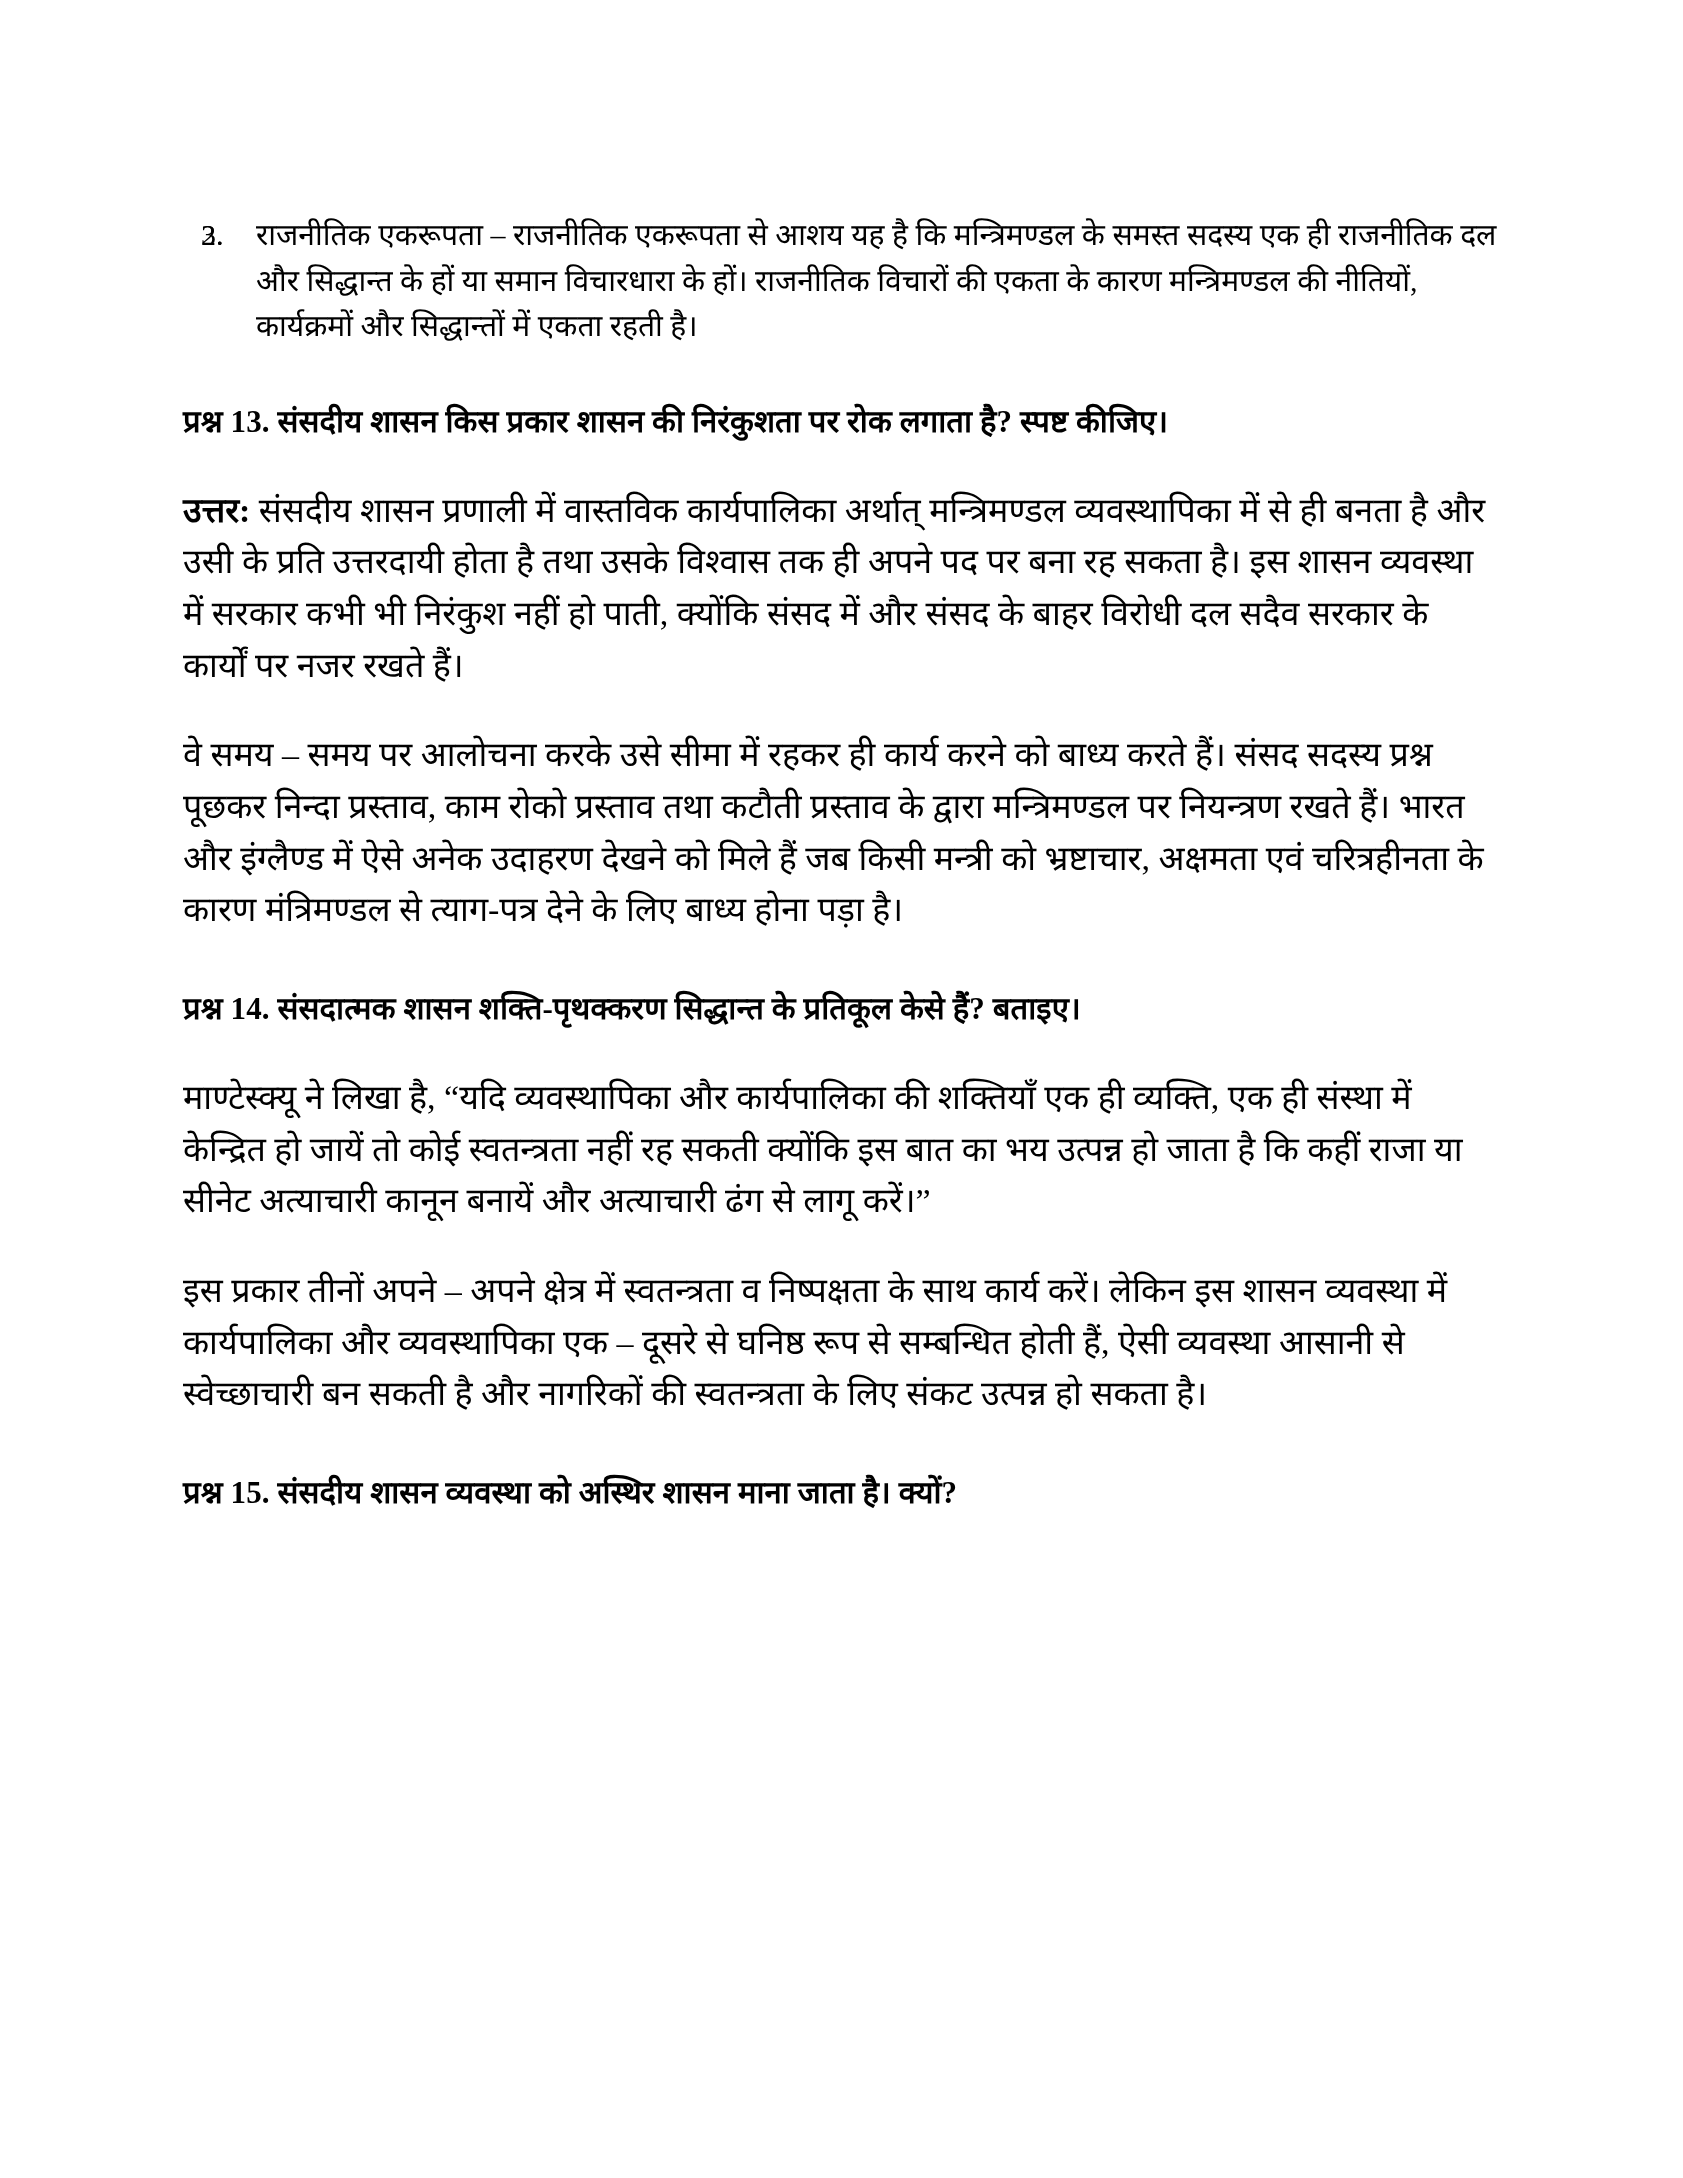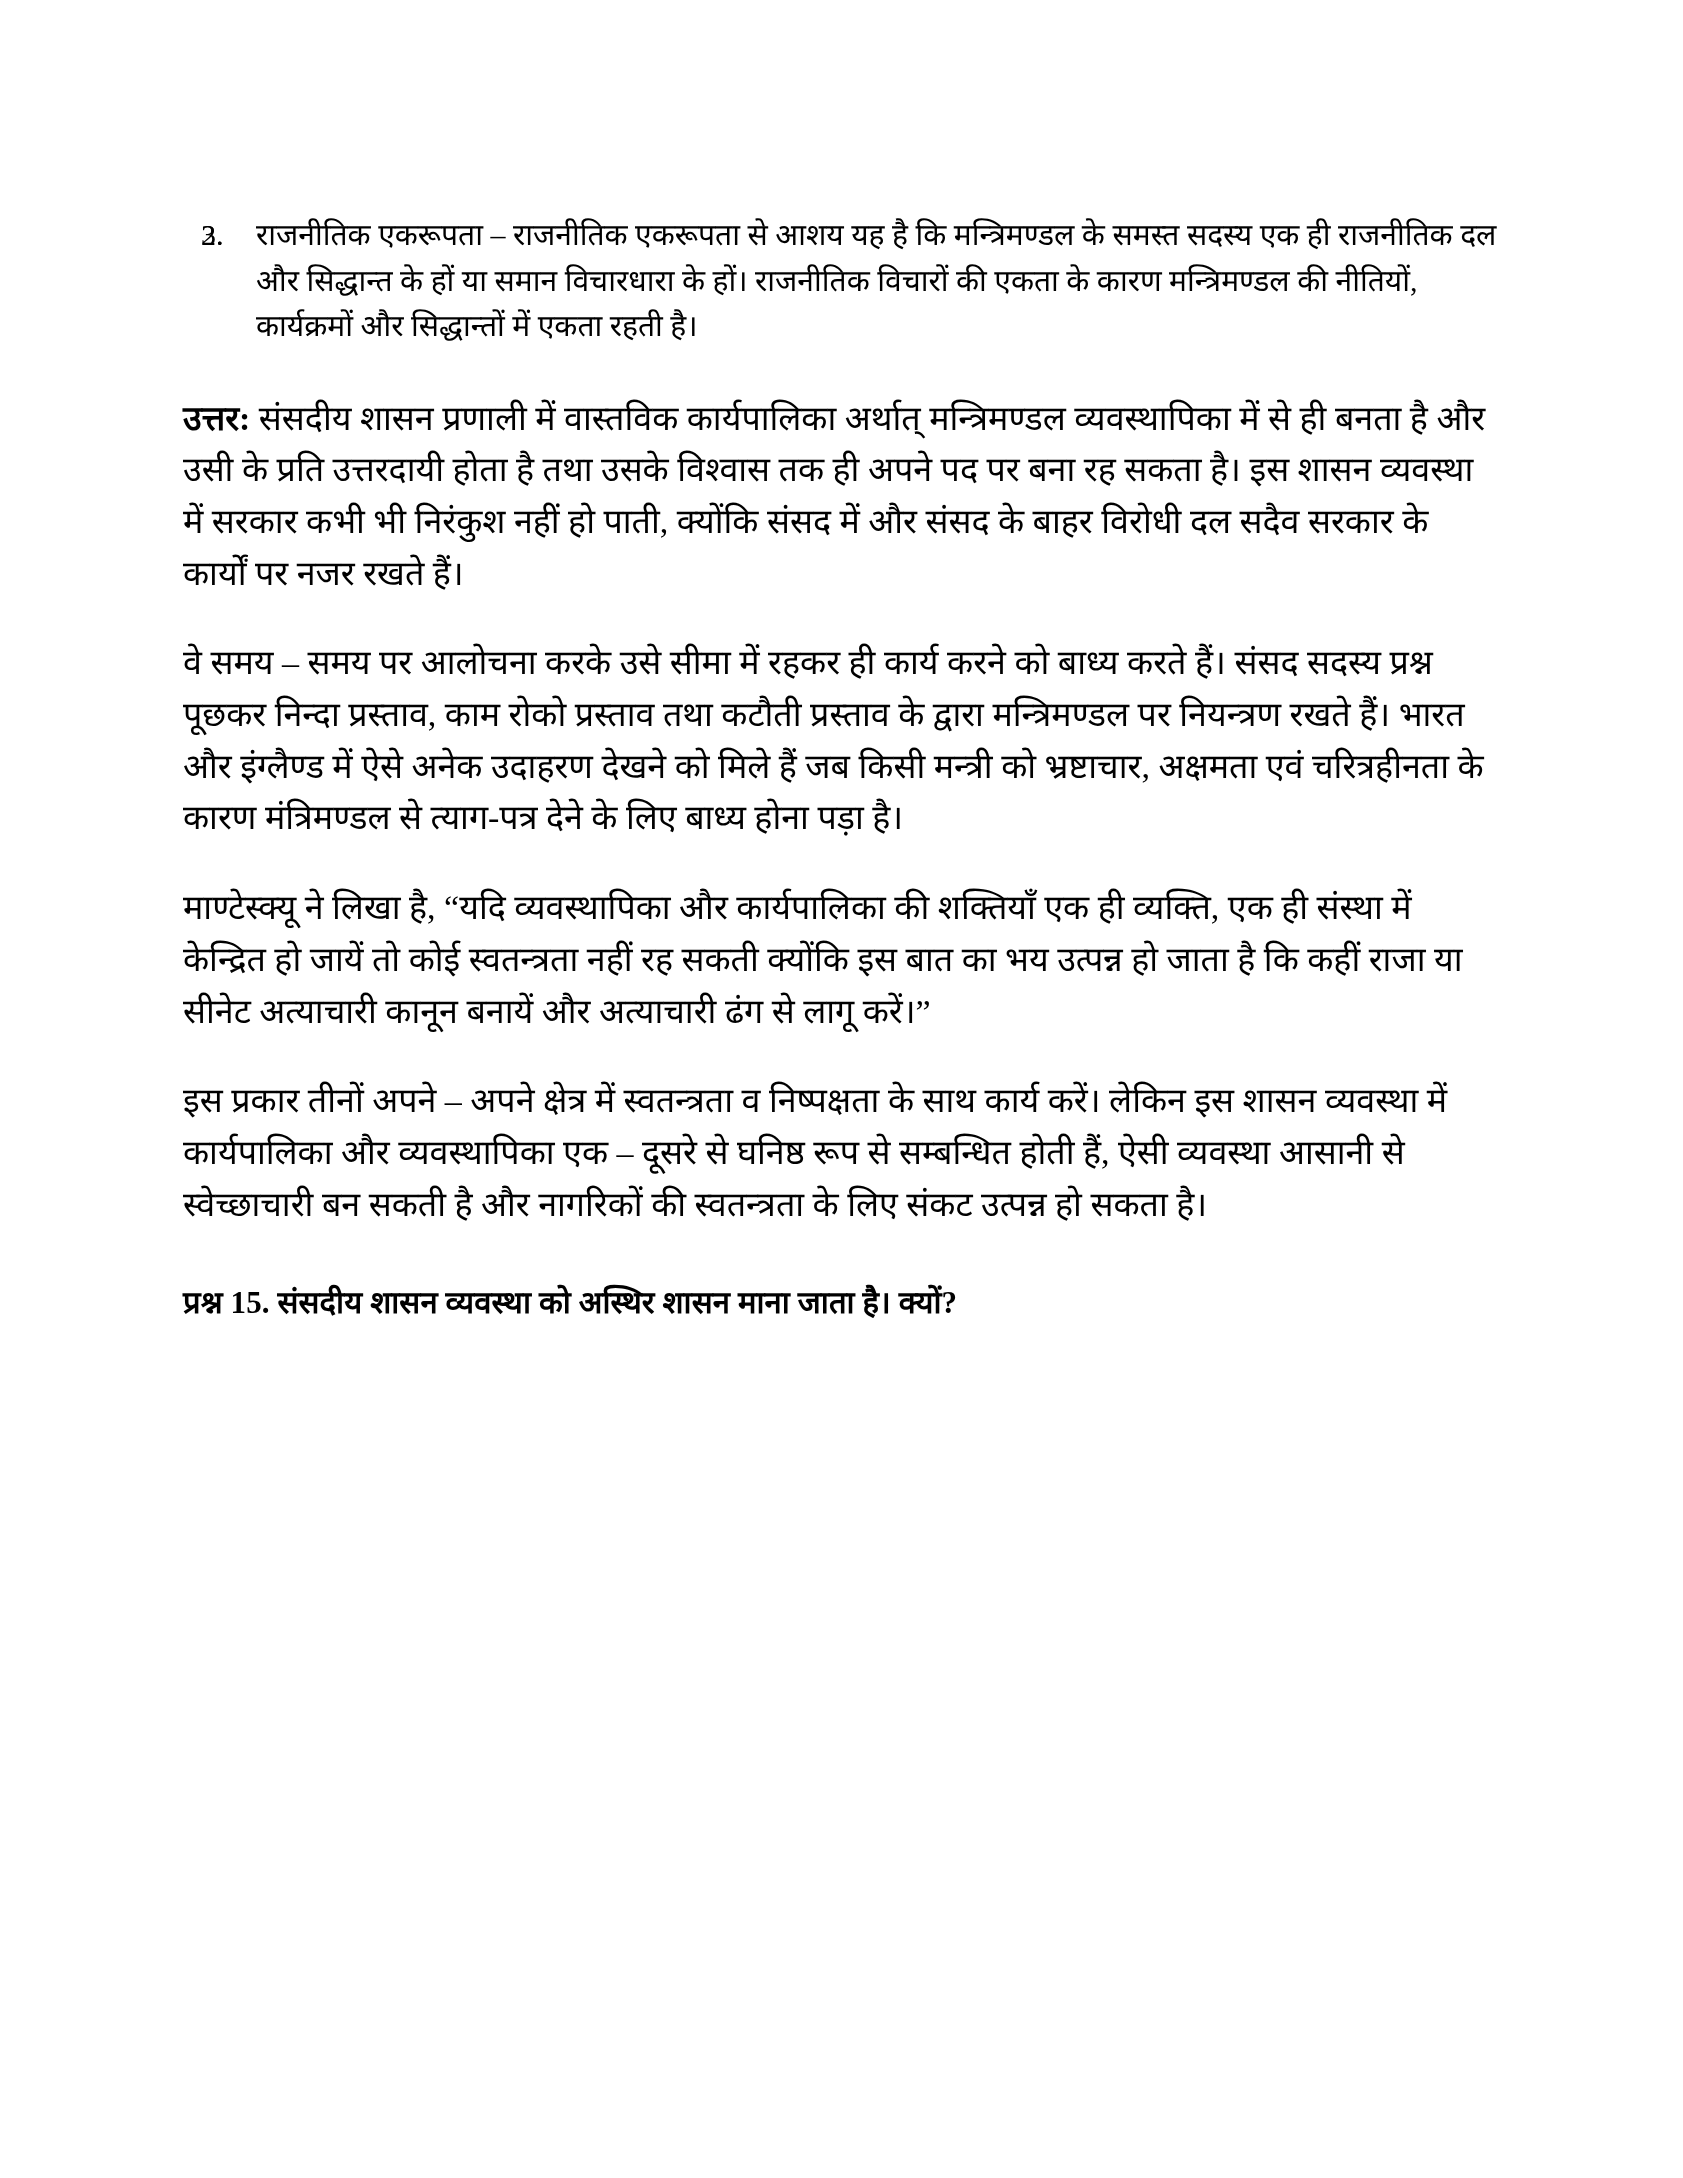--- a/index.html
+++ b/index.html
@@ -79,25 +79,27 @@
     <ol class="num-list">
       <li>
         <span class="marker">2.</span>
       </li>
       <li>
         <span class="marker">3.</span>
         <span>राजनीतिक एकरूपता – राजनीतिक एकरूपता से आशय यह है कि मन्त्रिमण्डल के समस्त सदस्य एक ही राजनीतिक दल और सिद्धान्त के हों या समान विचारधारा के हों। राजनीतिक विचारों की एकता के कारण मन्त्रिमण्डल की नीतियों, कार्यक्रमों और सिद्धान्तों में एकता रहती है।</span>
       </li>
     </ol>
 
+    <div class="q-heading">प्रश्न 13. संसदीय शासन किस प्रकार शासन की निरंकुशता पर रोक लगाता है? स्पष्ट कीजिए।</div>
 
     <p class="para"><span class="ans-label">उत्तर:</span><span> संसदीय शासन प्रणाली में वास्तविक कार्यपालिका अर्थात् मन्त्रिमण्डल व्यवस्थापिका में से ही बनता है और उसी के प्रति उत्तरदायी होता है तथा उसके विश्वास तक ही अपने पद पर बना रह सकता है। इस शासन व्यवस्था में सरकार कभी भी निरंकुश नहीं हो पाती, क्योंकि संसद में और संसद के बाहर विरोधी दल सदैव सरकार के कार्यों पर नजर रखते हैं।</span></p>
 
     <p class="para">वे समय – समय पर आलोचना करके उसे सीमा में रहकर ही कार्य करने को बाध्य करते हैं। संसद सदस्य प्रश्न पूछकर निन्दा प्रस्ताव, काम रोको प्रस्ताव तथा कटौती प्रस्ताव के द्वारा मन्त्रिमण्डल पर नियन्त्रण रखते हैं। भारत और इंग्लैण्ड में ऐसे अनेक उदाहरण देखने को मिले हैं जब किसी मन्त्री को भ्रष्टाचार, अक्षमता एवं चरित्रहीनता के कारण मंत्रिमण्डल से त्याग-पत्र देने के लिए बाध्य होना पड़ा है।</p>
 
+    <div class="q-heading">प्रश्न 14. संसदात्मक शासन शक्ति-पृथक्करण सिद्धान्त के प्रतिकूल केसे हैं? बताइए।</div>
 
 
     <p class="para">माण्टेस्क्यू ने लिखा है, “यदि व्यवस्थापिका और कार्यपालिका की शक्तियाँ एक ही व्यक्ति, एक ही संस्था में केन्द्रित हो जायें तो कोई स्वतन्त्रता नहीं रह सकती क्योंकि इस बात का भय उत्पन्न हो जाता है कि कहीं राजा या सीनेट अत्याचारी कानून बनायें और अत्याचारी ढंग से लागू करें।”</p>
     <p class="para">इस प्रकार तीनों अपने – अपने क्षेत्र में स्वतन्त्रता व निष्पक्षता के साथ कार्य करें। लेकिन इस शासन व्यवस्था में कार्यपालिका और व्यवस्थापिका एक – दूसरे से घनिष्ठ रूप से सम्बन्धित होती हैं, ऐसी व्यवस्था आसानी से स्वेच्छाचारी बन सकती है और नागरिकों की स्वतन्त्रता के लिए संकट उत्पन्न हो सकता है।</p>
 
     <div class="q-heading">प्रश्न 15. संसदीय शासन व्यवस्था को अस्थिर शासन माना जाता है। क्यों?</div>
 
 
   </div>
 </div>

